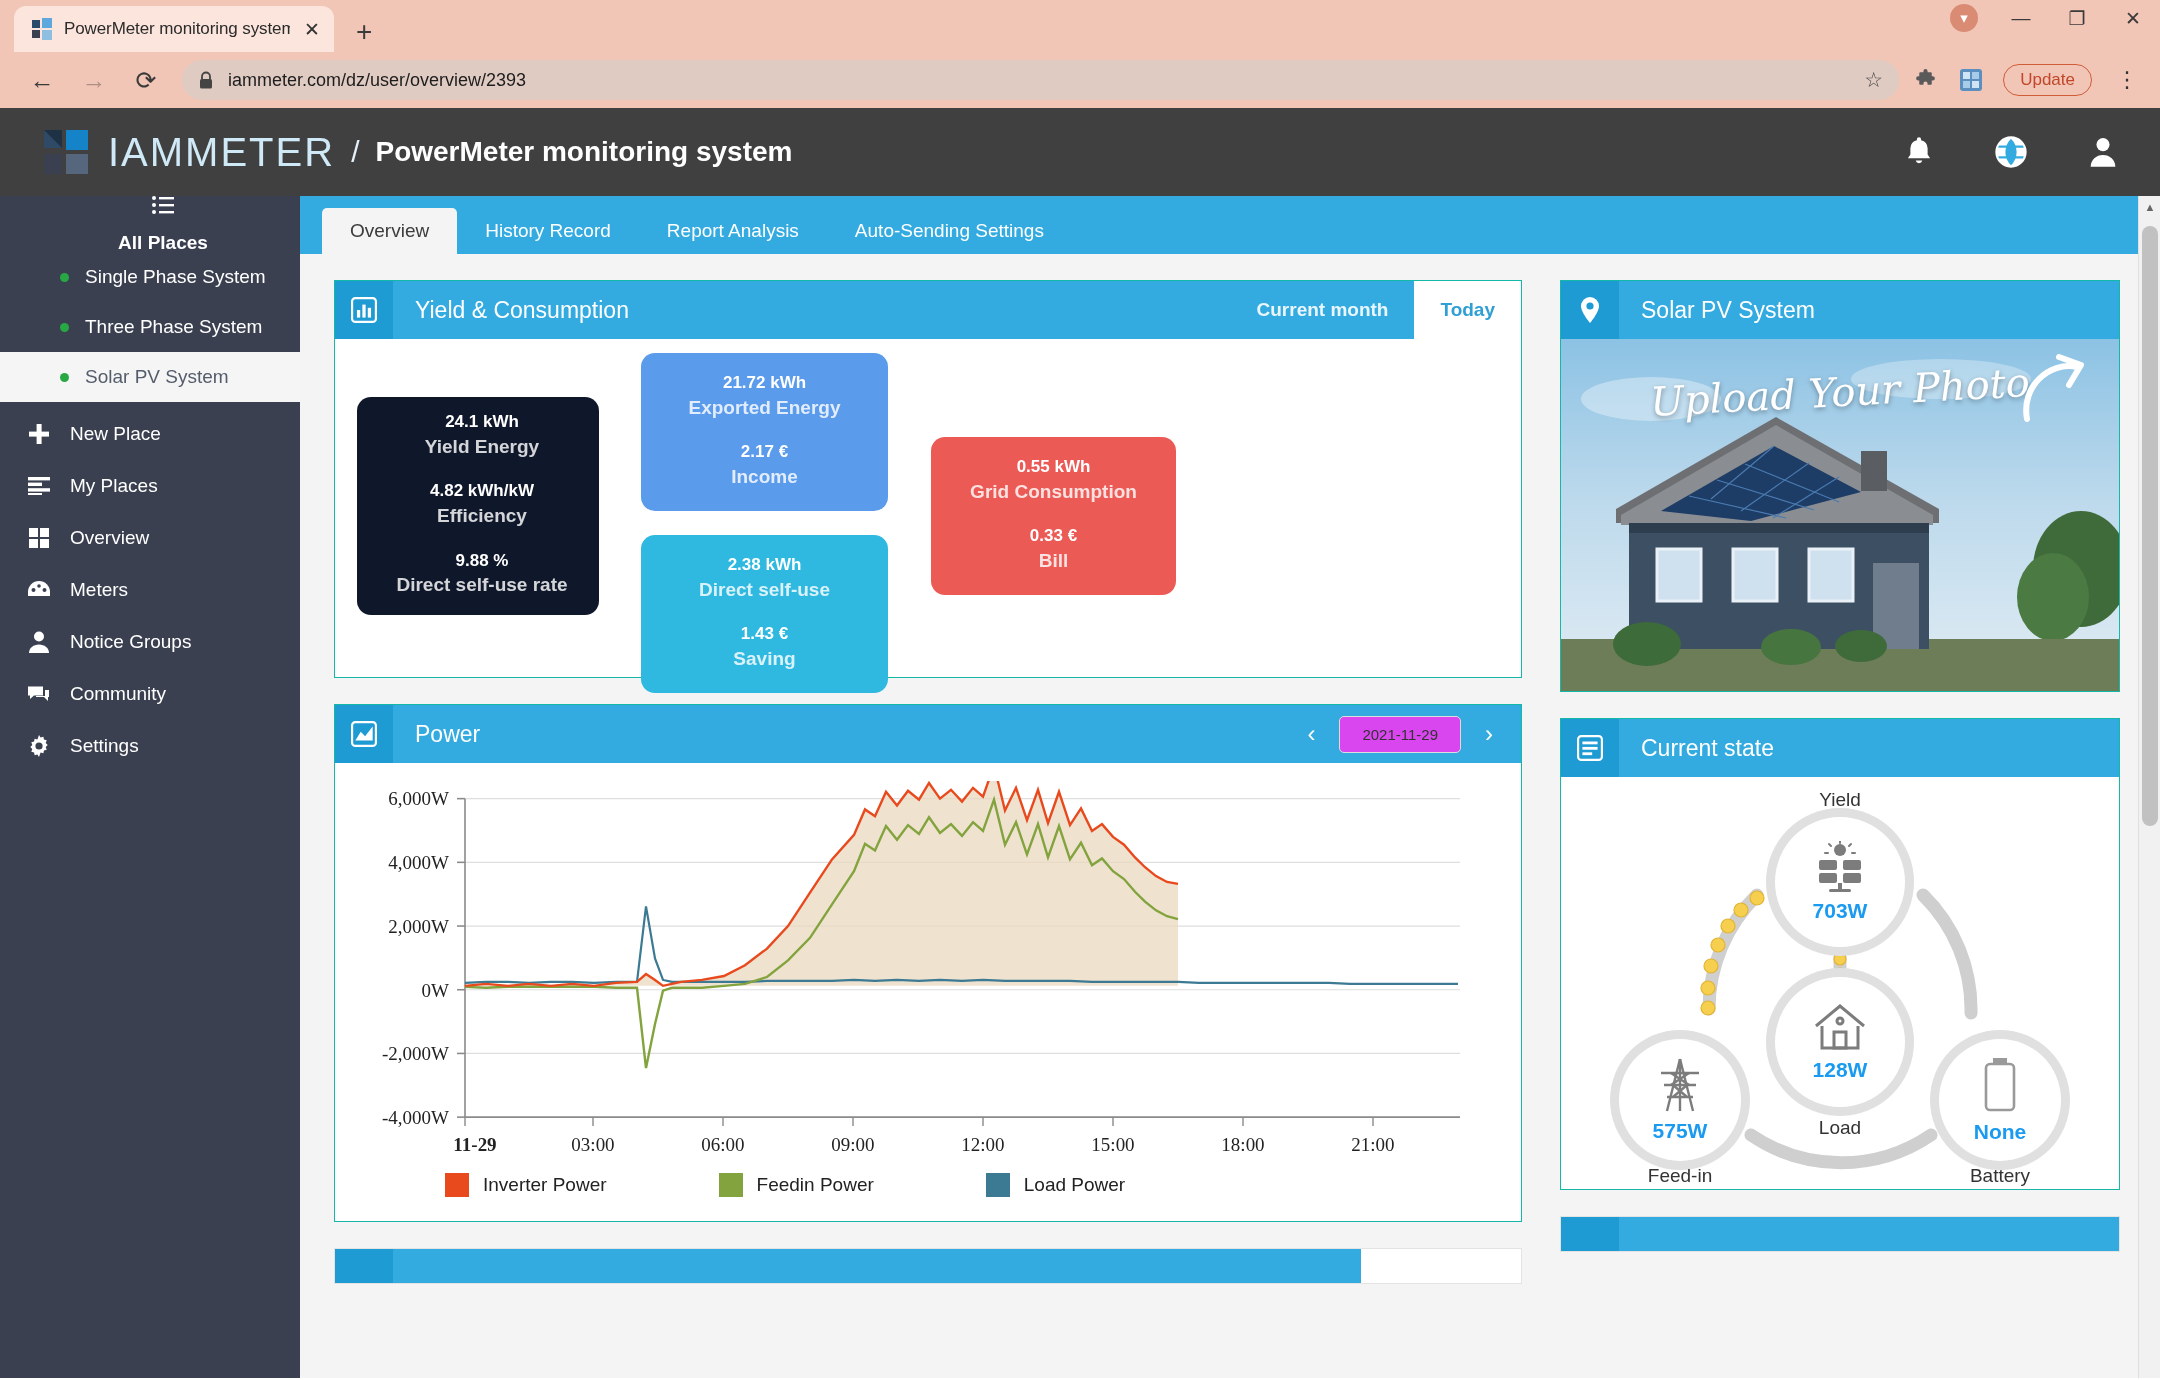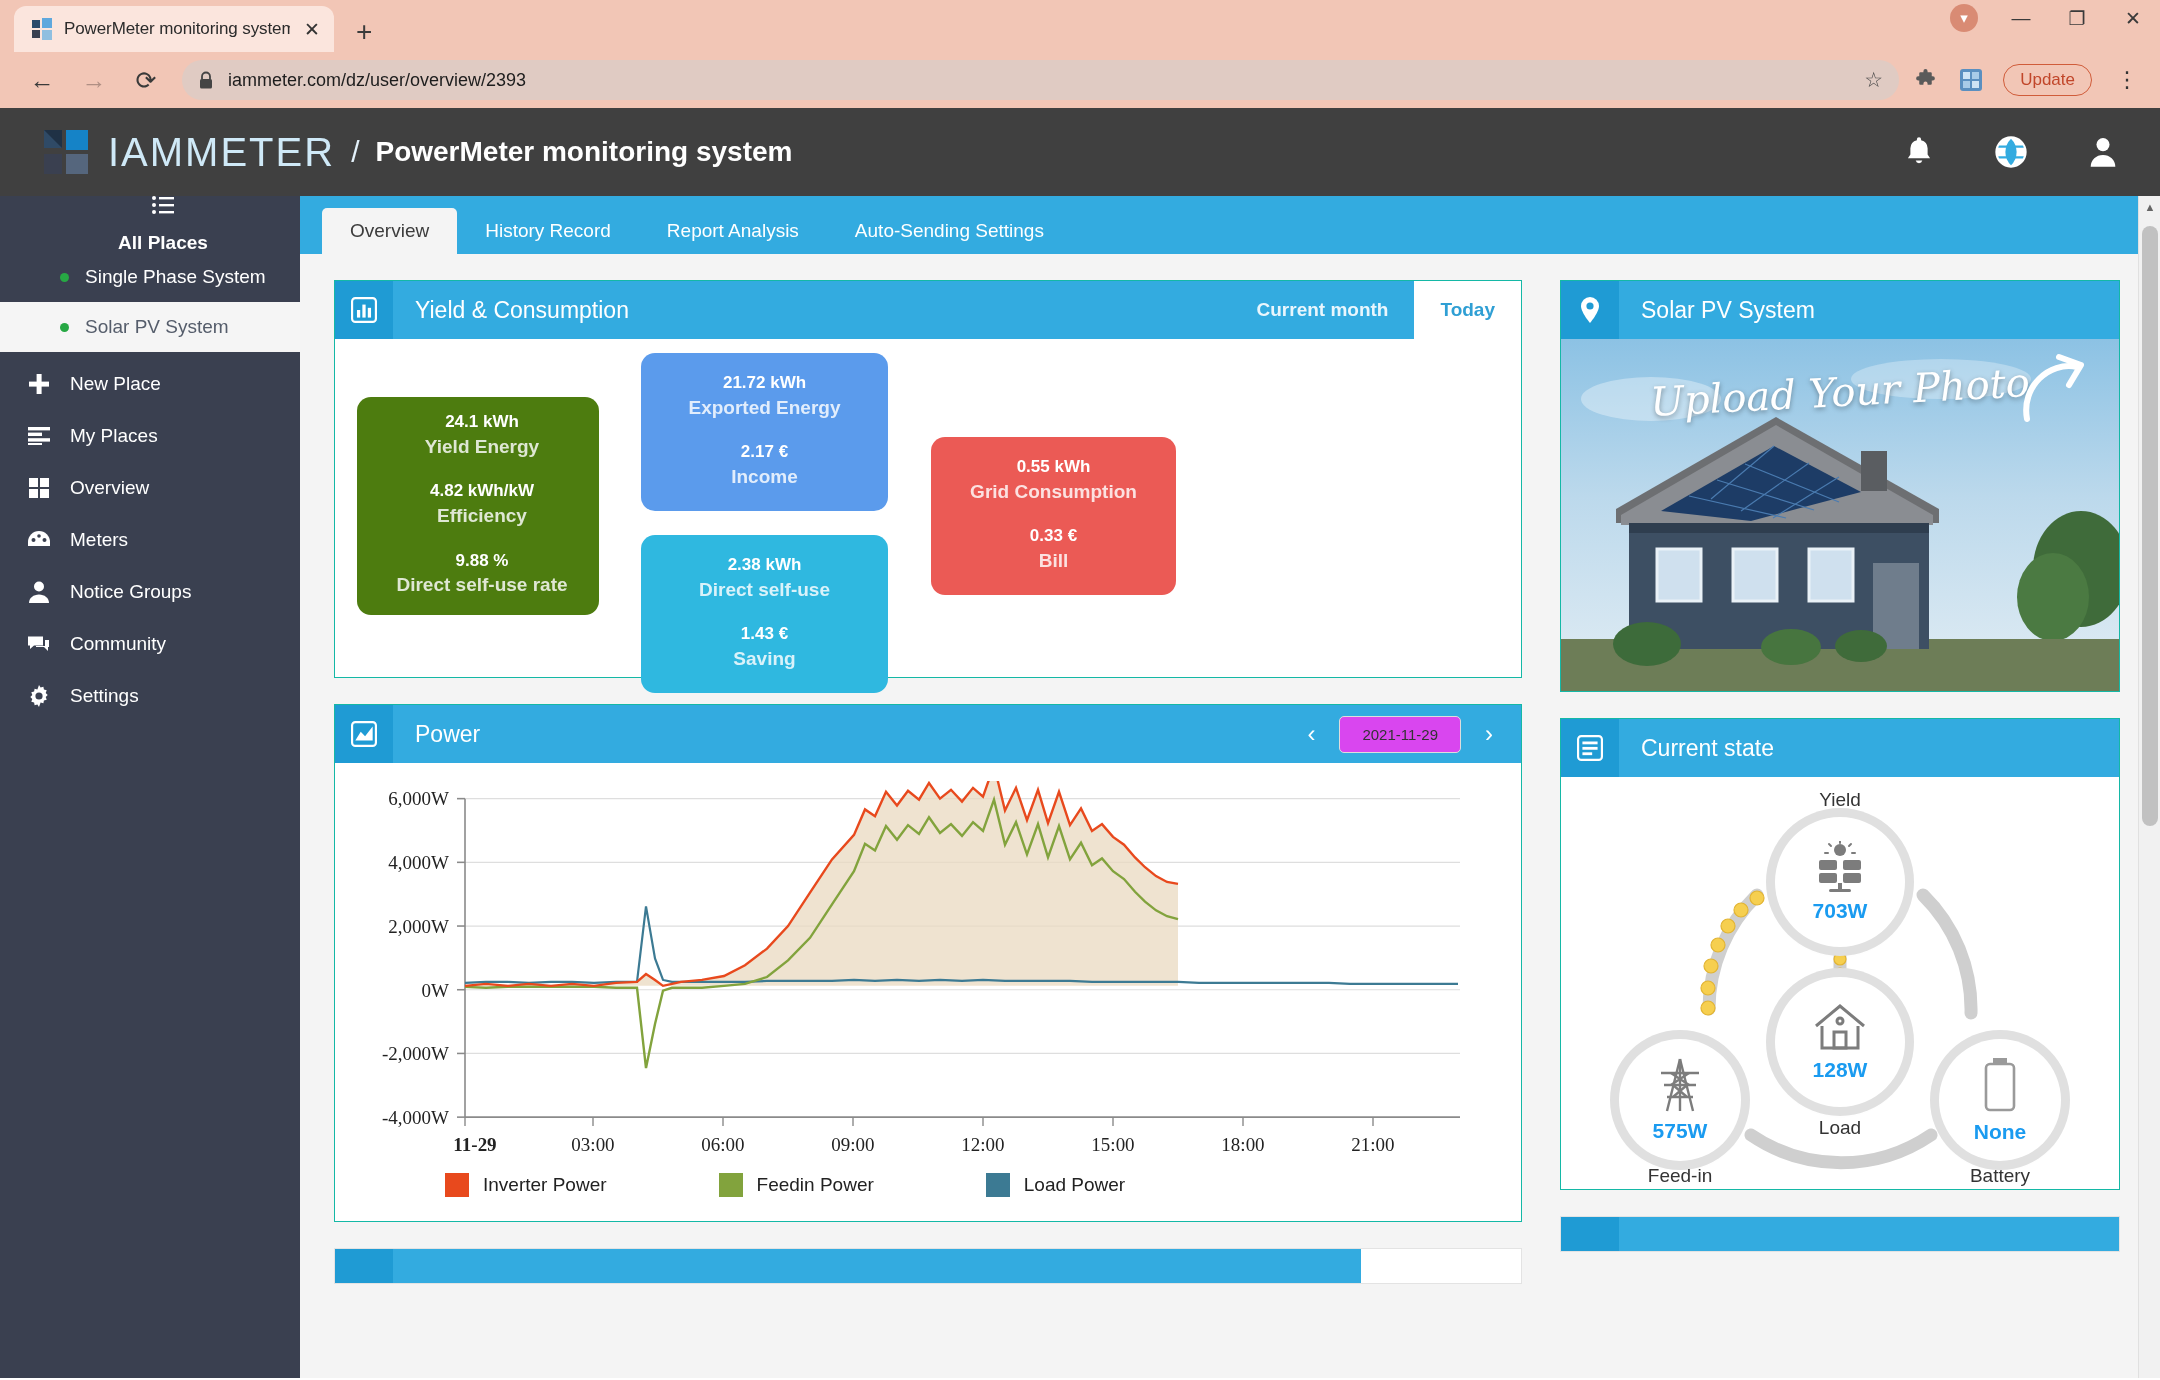--- a/index.html
+++ b/index.html
@@ -104,21 +104,21 @@
     background: #d946ef; color: #333; font-size: 15px; border-radius: 5px;
     padding: 9px 22px; border: 1px solid #ddd;
   }
 
   
   .yc-body { height: 338px; position: relative; }
   .mbox { position: absolute; border-radius: 14px; color: #fff; text-align: center; display: flex; flex-direction: column; justify-content: center; }
   .mbig { font-size: 17px; font-weight: bold; line-height: 1.22; }
   .msml { font-size: 19px; font-weight: bold; color: rgba(255,255,255,0.82); line-height: 1.5; }
   .m-gap { height: 20px; }
-  .box-yield { left: 22px; top: 58px; width: 242px; height: 218px; background: #4d7c0f; padding-left: 8px; }
+  .box-yield { left: 22px; top: 58px; width: 242px; height: 218px; background: #0f172a; padding-left: 8px; }
   .box-export { left: 306px; top: 14px; width: 247px; height: 158px; background: #5b9bec; }
   .box-self  { left: 306px; top: 196px; width: 247px; height: 158px; background: #2fb8e0; }
   .box-grid  { left: 596px; top: 98px; width: 245px; height: 158px; background: #eb5a55; }
   .yc-svg { position: absolute; left: 0; top: 0; width: 100%; height: 100%; pointer-events: none; }
 
   
   .pv-photo { height: 352px; position: relative; overflow: hidden; background: linear-gradient(#9ecbe8, #d8e8f2); }
   .sky { position: absolute; inset: 0; background: linear-gradient(180deg,#8cc2e4 0%, #bcd9ec 45%, #e2edf4 100%); }
   .photo-text {
     position: absolute; left: 50%; top: 30px; transform: translateX(-50%) rotate(-3deg);
@@ -264,20 +264,24 @@
               <rect x="7" y="15" width="15" height="2.4"></rect>
             </svg>
         </span>
         <span>All Places</span>
       </div>
 
       <div class="side-sub">
         <span class="dot"></span>
         <span>Single Phase System</span>
       </div>
+      <div class="side-sub">
+        <span class="dot"></span>
+        <span>Three Phase System</span>
+      </div>
       <div class="side-sub active">
         <span class="dot"></span>
         <span>Solar PV System</span>
       </div>
 
       <div class="side-gap"></div>
 
       <div class="side-item">
         <span class="side-icon">
           <svg width="22" height="22" viewBox="0 0 22 22" fill="#fff">

